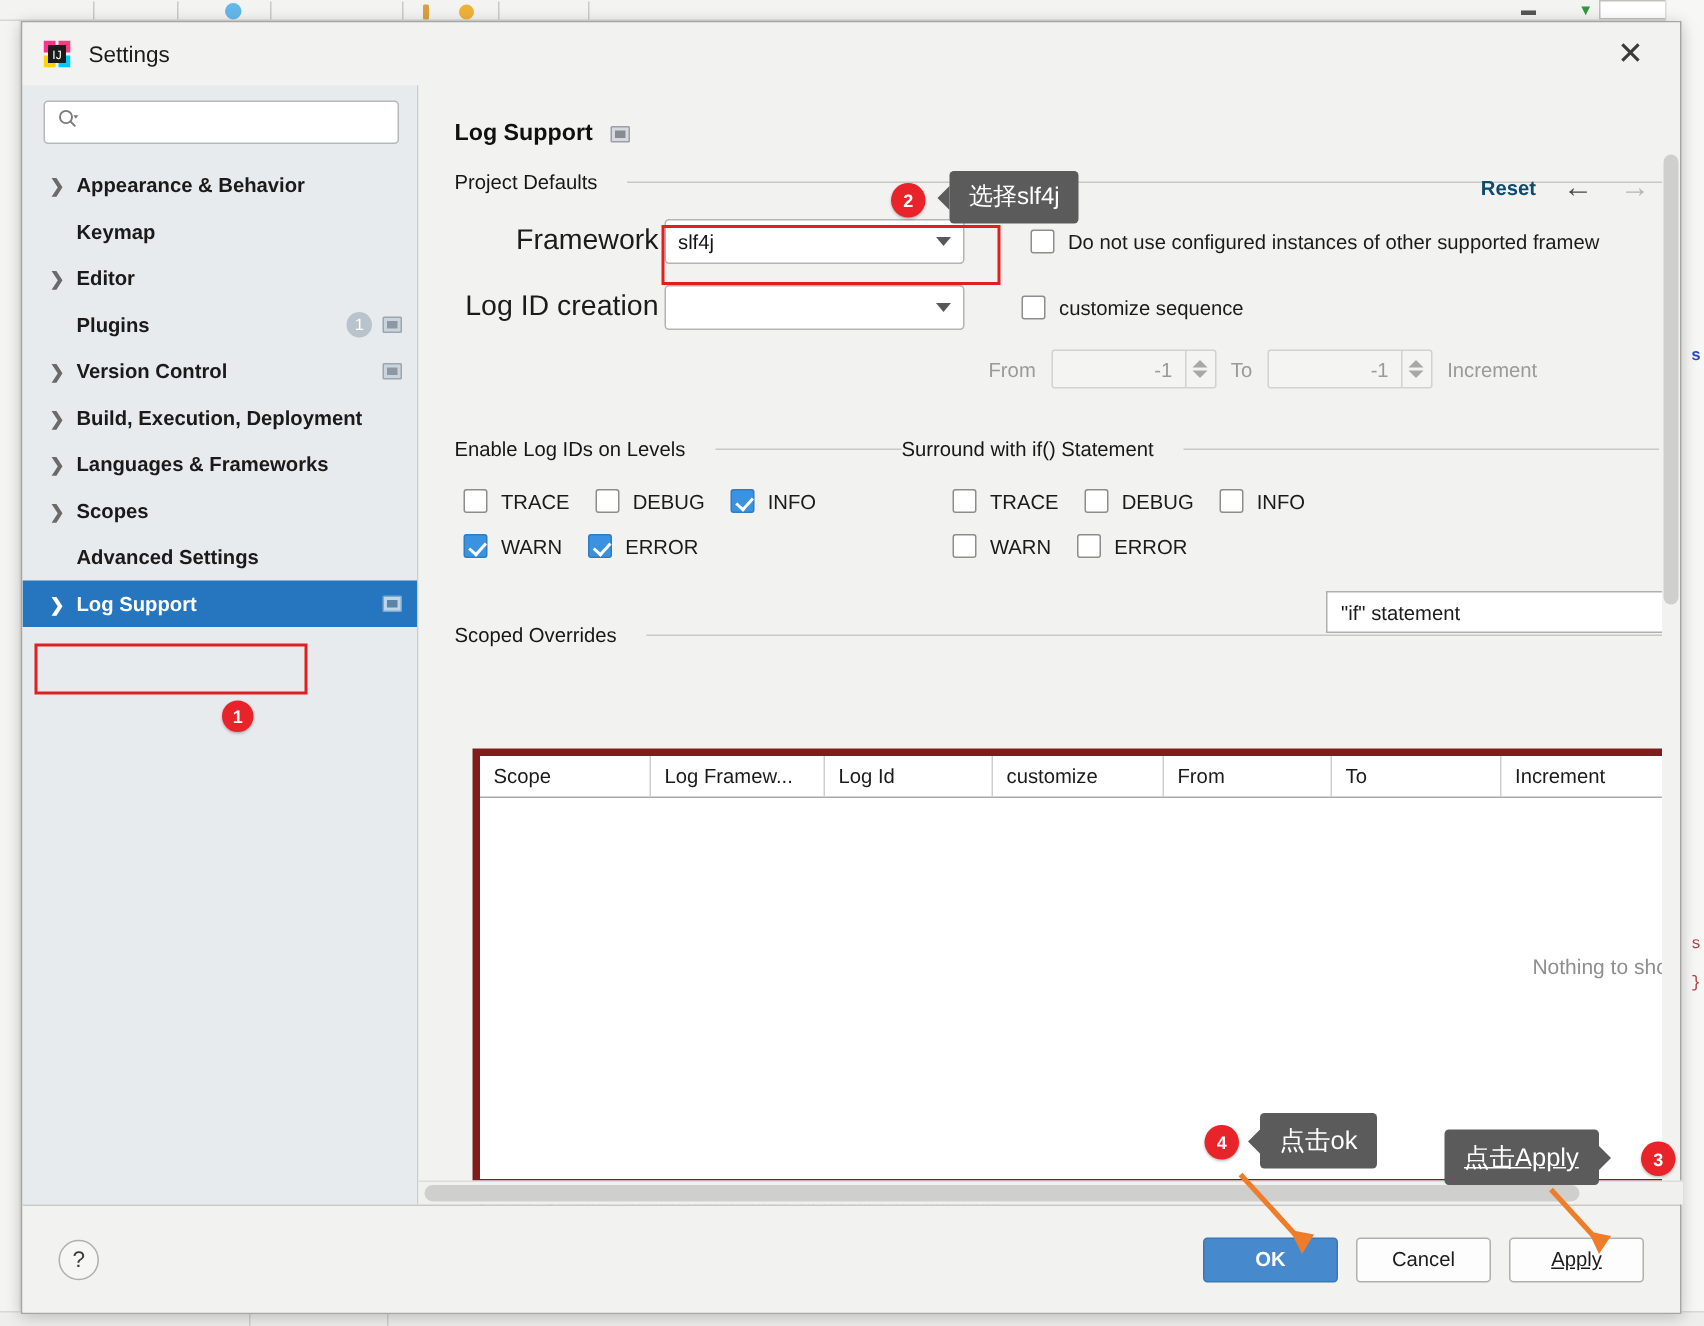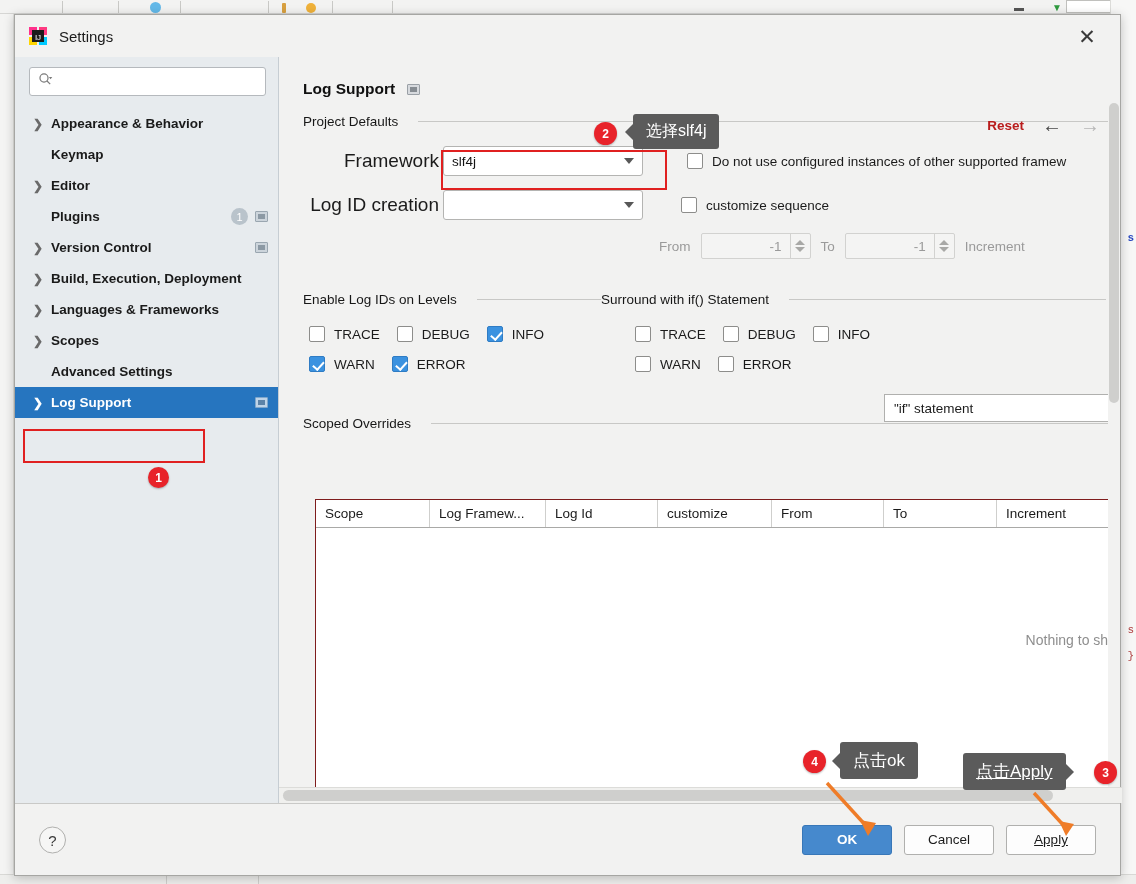--- a/index.html
+++ b/index.html
@@ -170,21 +170,21 @@
   .head-mini-icon::after {
     content: ""; position: absolute; left: 2px; top: 2px;
     width: 7px; height: 5px; background: #868c92;
   }
 
   .head-right {
     position: absolute; right: 20px; top: 58px;
     display: flex; align-items: center; gap: 18px;
   }
   .reset-link {
-    font-size: 13.5px; font-weight: bold; color: #b91c1c; cursor: pointer;
+    font-size: 13.5px; font-weight: bold; color: #0c4a6e; cursor: pointer;
   }
   .nav-arrow { font-size: 20px; line-height: 1; cursor: pointer; }
   .nav-arrow.back { color: #474747; }
   .nav-arrow.fwd { color: #b6b6b6; }
 
   
   .group-row {
     display: flex; align-items: center; gap: 20px;
     margin: 0 0 0 24px; height: 20px;
   }
@@ -260,21 +260,21 @@
     position: absolute; left: 894px; top: 351px;
     width: 240px; height: 28px; background: #fff;
     border: 1px solid #b0b0ae; display: flex; align-items: center;
     padding-left: 9px; font-size: 13.5px; color: #1b1b1b;
   }
 
   
   .table-wrap {
     position: absolute; left: 324px; top: 456px;
     width: 812px; height: 292px;
-    background: #fff; border: 1px solid #7f1d1d;
+    background: #fff; border: 5px solid #7f1d1d;
   }
   .thead { display: flex; height: 28px; border-bottom: 1px solid #a9a9a7; }
   .th {
     font-size: 13.5px; color: #1b1b1b;
     display: flex; align-items: center; padding-left: 9px;
     border-right: 1px solid #cfcfcd; overflow: hidden; white-space: nowrap;
   }
   .th:last-child { border-right: 0; }
   .tbody {
     height: 263px; display: flex; align-items: center; justify-content: flex-end;

